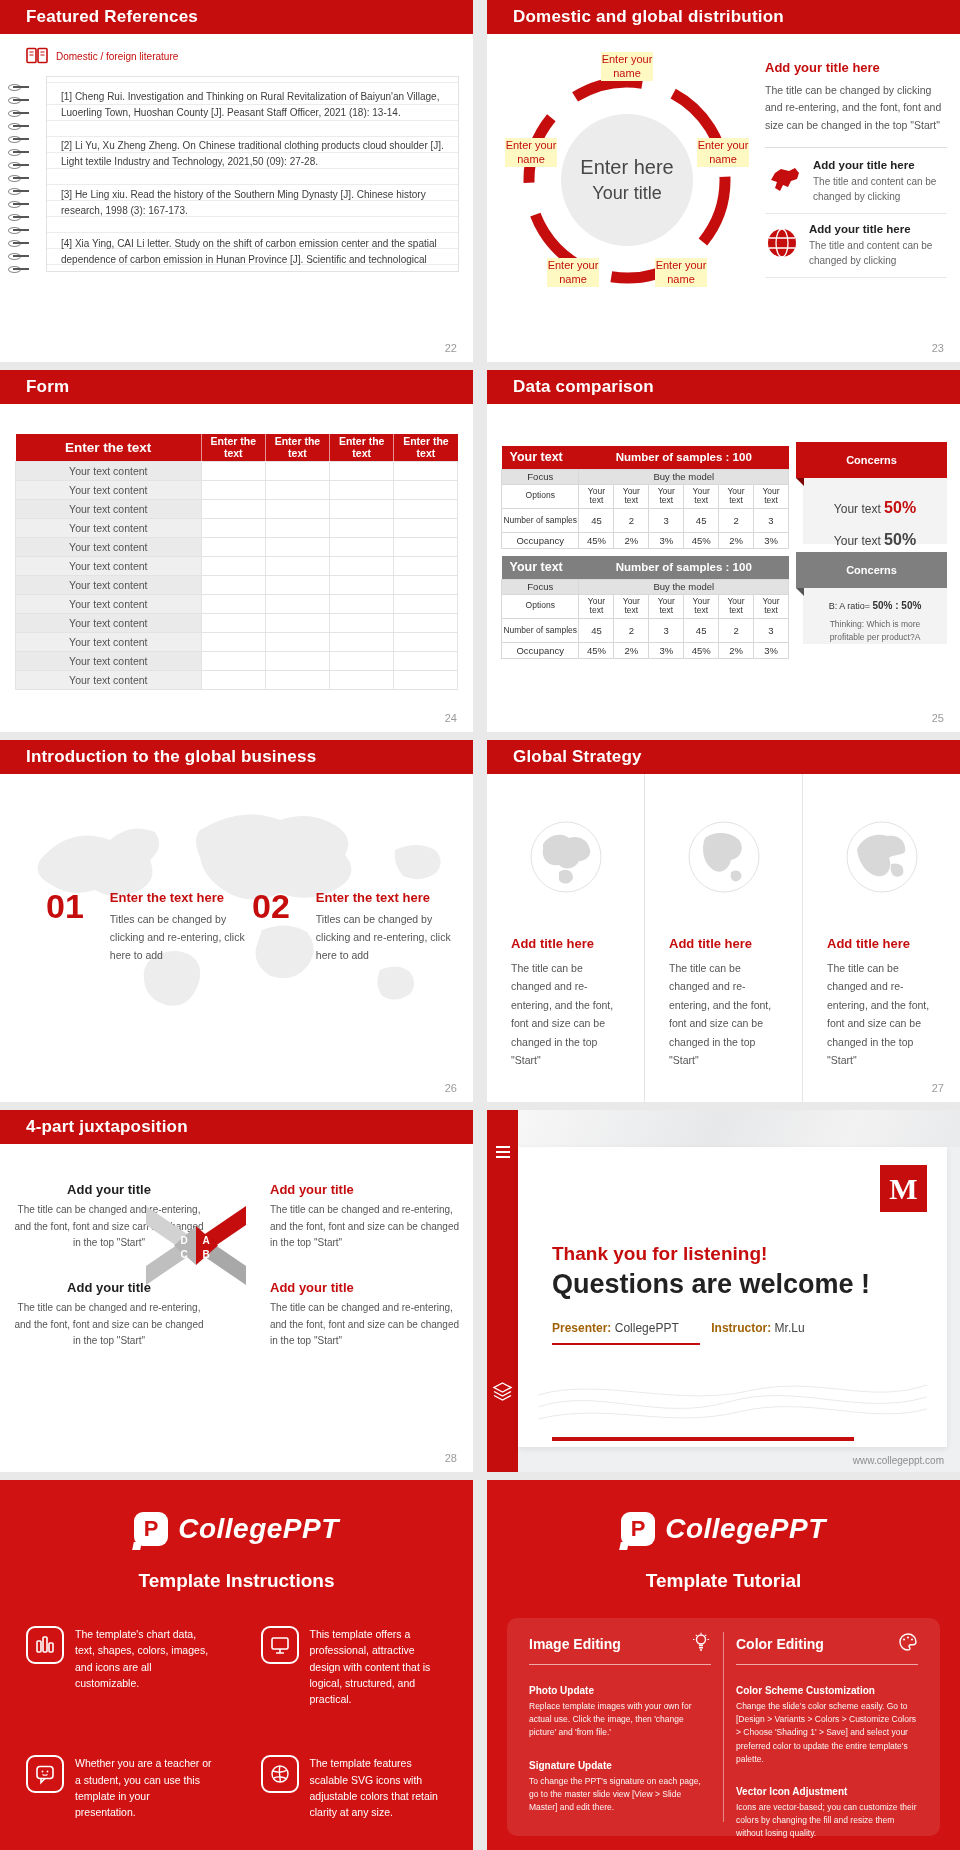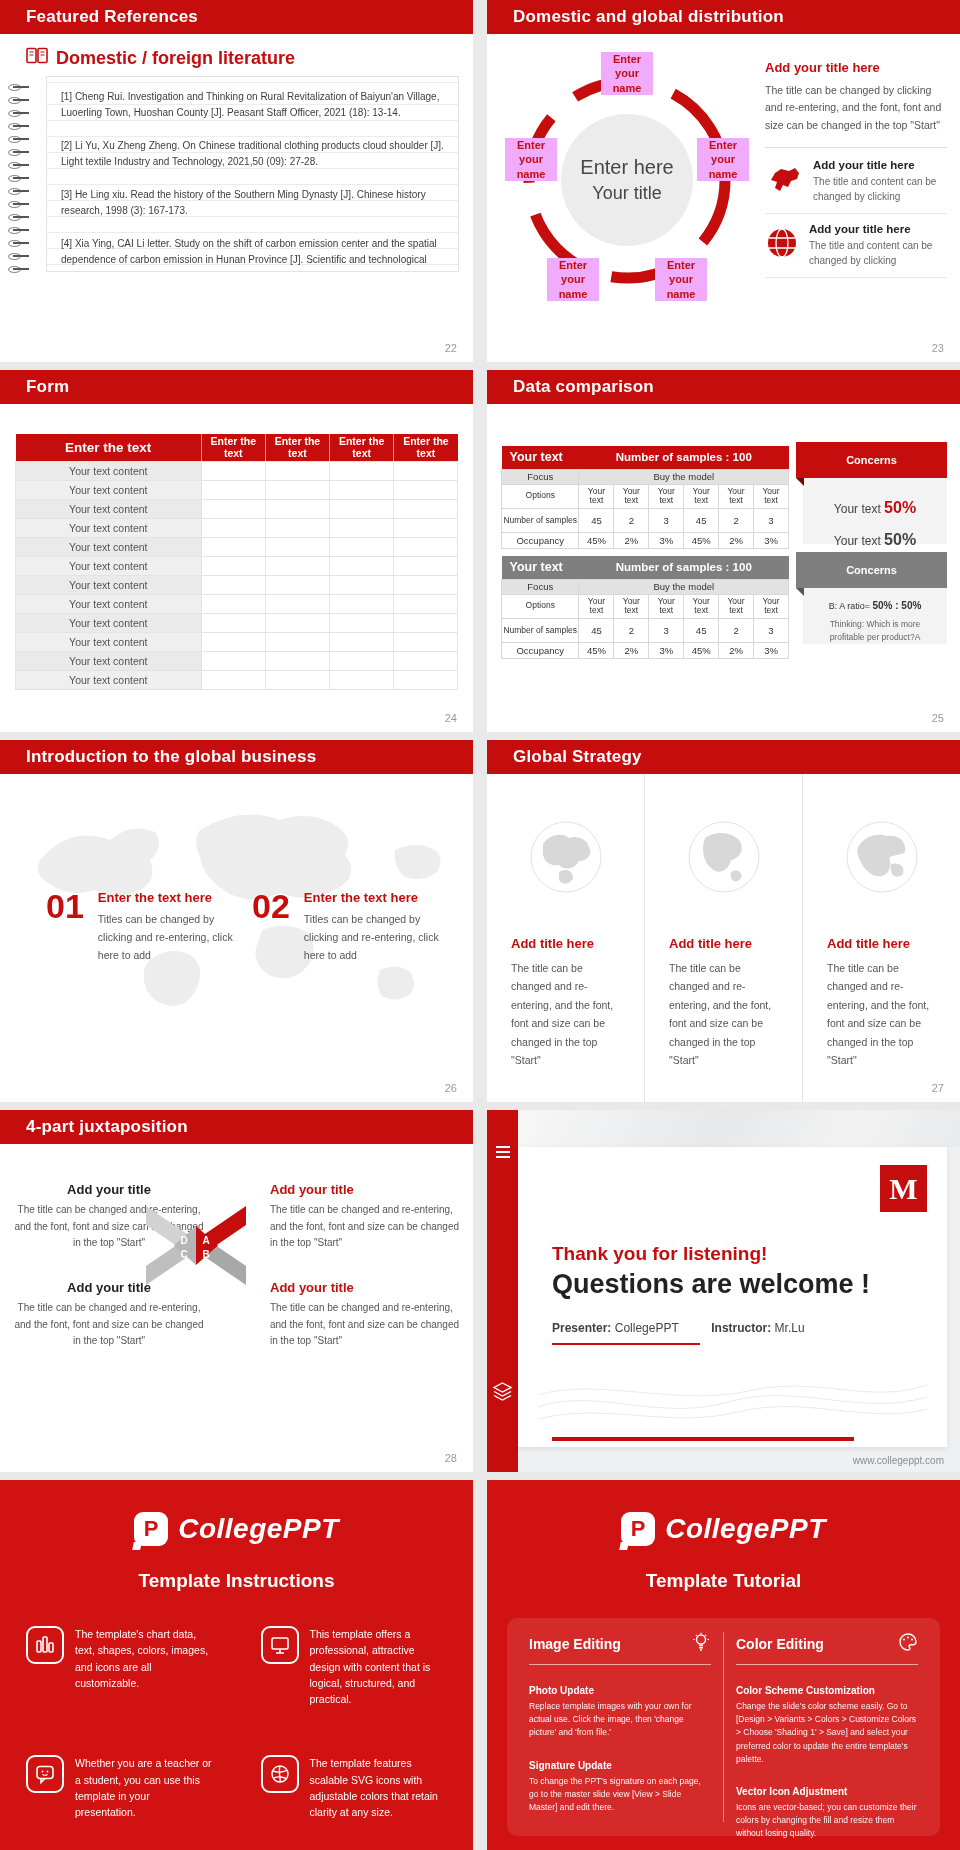--- a/index.html
+++ b/index.html
@@ -9,41 +9,41 @@
   .row { display:flex; height:362px; margin-bottom:8px; }
   .row.last { height:370px; margin-bottom:0; }
   .cell-l { margin-right:14px; }
   .slide { position:relative; width:473px; height:100%; background:#fff; overflow:hidden; }
   .titlebar { height:34px; background:var(--red); color:#fff; display:flex; align-items:center;
               padding-left:26px; font-size:17px; font-weight:bold; letter-spacing:.2px; }
   .pagenum { position:absolute; right:16px; bottom:8px; font-size:11px; color:#9a9a9a; }
 
   
   .section-head { position:absolute; left:26px; top:47px; display:flex; align-items:center; gap:8px;
-                  color:var(--red); font-weight:bold; font-size:18px; }
+                  color:var(--red); font-weight:normal; font-size:10px; }
   .spiral { position:absolute; left:8px; top:84px; display:flex; flex-direction:column; gap:7px; }
   .ring { position:relative; width:24px; height:6px; }
   .ring::before { content:""; position:absolute; left:0; top:0; width:11px; height:5px;
                   border:1.5px solid #8a8a8a; border-radius:50%; }
   .ring::after { content:""; position:absolute; left:5px; top:2px; width:16px; height:2px; background:#555; }
   .refbox { position:absolute; left:46px; right:14px; top:76px; bottom:90px; border:1px solid #e2e2e2;
             padding:12px 14px 0; font-size:10px; color:#3c3c3c; line-height:16px;
             background-image:repeating-linear-gradient(to bottom, transparent 0 15px, #ececec 15px 16px);
             background-origin:content-box; overflow:hidden; }
   .refbox p { margin-bottom:17px; }
 
   
   .diagram { position:absolute; left:18px; top:52px; width:244px; height:256px; }
   .diagram svg.arcs { position:absolute; left:0; top:0; }
   .center-blob { position:absolute; left:56px; top:62px; width:132px; height:132px; background:#ececec;
                  border-radius:50%; display:flex; flex-direction:column; align-items:center;
                  justify-content:center; color:#474747; }
   .center-blob .l1 { font-size:20px; } .center-blob .l2 { font-size:18px; margin-top:4px; }
-  .node { position:absolute; width:52px; text-align:center; color:var(--red); font-weight:bold;
-          font-size:11px; line-height:1.3; background:#f0abfc; }
+  .node { position:absolute; width:52px; text-align:center; color:var(--red); font-weight:normal;
+          font-size:11px; line-height:1.3; background:#fef9c3; }
   .node.n-top{left:96px;top:0;} .node.n-left{left:0;top:86px;} .node.n-right{left:192px;top:86px;}
   .node.n-bl{left:42px;top:206px;} .node.n-br{left:150px;top:206px;}
   .dist-right { position:absolute; left:278px; top:60px; width:182px; }
   .dist-right h3 { color:var(--red); font-size:13px; font-weight:bold; }
   .dist-right > p { margin-top:7px; font-size:10.5px; color:#555; line-height:1.65; }
   .dist-divider { height:1px; background:#dedede; margin:13px 0 2px; }
   .dist-item { display:flex; gap:10px; align-items:center; padding:9px 0; border-bottom:1px solid #e8e8e8; }
   .dist-item .txt h4 { font-size:11.5px; color:#222; font-weight:bold; }
   .dist-item .txt p { font-size:10px; color:#666; line-height:1.5; margin-top:3px; }
 
@@ -79,21 +79,21 @@
   .rib.redb::after { border-top-color:#7e0404; border-right-color:#7e0404; }
   .rib.grayb::after { border-top-color:#565656; border-right-color:#565656; }
   .c-body1 { padding-top:14px; text-align:center; font-size:12px; color:#444; line-height:2.0; }
   .c-body1 .pct { font-size:16px; font-weight:bold; } .c-body1 .pr { color:var(--red); }
   .c-body2 { padding:12px 10px 0; text-align:center; font-size:9px; color:#333; }
   .c-body2 .bld { font-weight:bold; font-size:10px; }
   .c-body2 .small { display:block; margin-top:7px; font-size:8.5px; color:#666; line-height:1.5; }
 
   
   .map-bg { position:absolute; left:0; top:50px; width:473px; height:280px; }
-  .gb-item { position:absolute; top:150px; display:flex; gap:14px; width:196px; }
+  .gb-item { position:absolute; top:150px; display:flex; gap:26px; width:196px; }
   .gb-item.i1 { left:46px; } .gb-item.i2 { left:252px; }
   .gb-item .num { font-size:34px; font-weight:bold; color:var(--red); line-height:.95; }
   .gb-item h4 { font-size:13px; color:var(--red); font-weight:bold; }
   .gb-item p { margin-top:6px; font-size:10.5px; color:#555; line-height:1.7; width:150px; }
 
   
   .gs-cols { position:absolute; left:0; right:0; top:34px; bottom:0; display:flex; }
   .gs-col { flex:1; padding:46px 24px 0; border-right:1px solid #e4e4e4; }
   .gs-col:last-child { border-right:none; }
   .gs-col h4 { margin-top:42px; font-size:13px; color:var(--red); font-weight:bold; }
@@ -120,21 +120,21 @@
   .burger span { display:block; height:2px; background:#fff; margin-bottom:3px; }
   .ty-layers { position:absolute; bottom:66px; left:5px; }
   .ty-card { position:absolute; left:31px; top:37px; width:429px; height:300px; background:#fff;
              box-shadow:0 2px 6px rgba(0,0,0,.08); }
   .m-logo { position:absolute; top:18px; right:20px; width:47px; height:47px; background:var(--red);
             color:#fff; font-family:"Liberation Serif", serif; font-weight:bold; font-size:30px;
             display:flex; align-items:center; justify-content:center; }
   .ty-h1 { position:absolute; left:34px; top:96px; color:var(--red); font-size:19px; font-weight:bold; }
   .ty-h2 { position:absolute; left:34px; top:122px; color:#222; font-size:27px; font-weight:bold; }
   .ty-meta { position:absolute; left:34px; top:174px; font-size:12px; color:#444; }
-  .ty-meta b { color:#404040; }
+  .ty-meta b { color:#a16207; }
   .ty-meta .gap { display:inline-block; width:26px; }
   .ty-underline { position:absolute; left:34px; top:196px; width:148px; height:2px; background:var(--red); }
   .ty-mesh { position:absolute; left:20px; bottom:16px; opacity:.8; }
   .ty-line { position:absolute; left:34px; bottom:6px; width:302px; height:4px; background:var(--red); }
   .ty-url { position:absolute; right:16px; bottom:6px; font-size:10px; color:#8d8d8d; }
 
   
   .panel { position:relative; width:473px; height:100%; background:var(--panel); color:#fff; }
   .brand { position:absolute; top:32px; left:0; right:0; display:flex; align-items:center;
            justify-content:center; gap:10px; }

